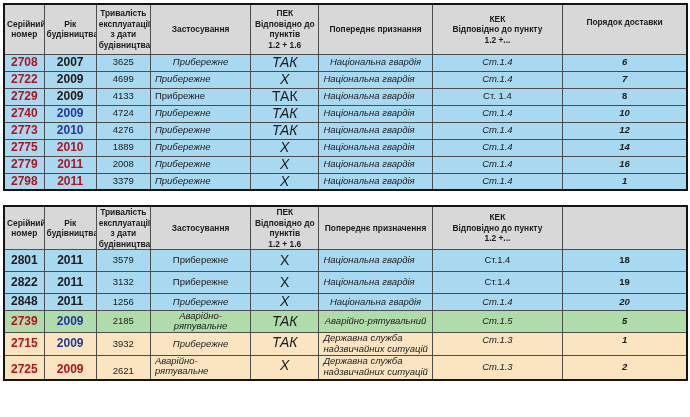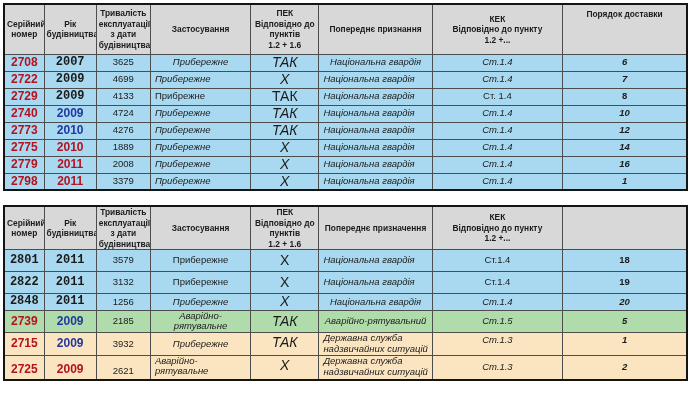--- a/index.html
+++ b/index.html
@@ -11,42 +11,42 @@
   table.vtable{
     border-collapse:collapse;table-layout:fixed;width:685px;
     border:2px solid #141414;
   }
   #t1{margin-bottom:14px;}
   th,td{border:1px solid #4d4d4d;overflow:hidden;padding:0 2px;}
   th{
     background:var(--header_bg);font-size:8.4px;font-weight:bold;
     line-height:1.25;white-space:pre-line;text-align:center;vertical-align:middle;
   }
-  th.col-order{vertical-align:top;padding-top:4px;}
+  th.col-order{vertical-align:top;padding-top:12px;}
   #t1 thead tr{height:50px;}
   #t2 thead tr{height:41px;}
   td{text-align:center;vertical-align:middle;line-height:1.1;font-size:9.5px;}
   #t1 tbody tr{height:17px;}
   #t2 tbody tr:nth-child(-n+2){height:22px;padding-left:36px;}
   #t2 tbody tr:nth-child(n+3):nth-child(-n+4){height:17px;margin-top:24px;}
   #t2 tbody tr:nth-child(n+5):nth-child(-n+6){height:15px;}
   #t2 tbody tr:nth-child(n+7){height:26px;}
   
   tr.bg-blue>td{background:var(--blue);}
   tr.bg-green>td{background:var(--green);}
   tr.bg-tan>td{background:var(--tan);}
   
   td.col-serial,td.col-year{font-weight:bold;font-size:12px;}
   td.col-order{font-weight:bold;}
   td.col-pek{font-size:14px;}
   td.col-purpose{line-height:1.15;}
   
   .clr-red{color:var(--red);}
   .clr-navy{color:var(--navy);}
-  .clr-black{color:var(--black);font-family:Liberation Mono, monospace;}
+  .clr-black{color:var(--black);}
   
   .f-i{font-style:italic;}
   .f-l{text-align:left;padding-left:4px;}
   .f-t{vertical-align:top;padding-top:2px;}
   .f-b{vertical-align:bottom;padding-bottom:2px;}
 </style>
 </head>
 <body>
 
 <div class="page">

